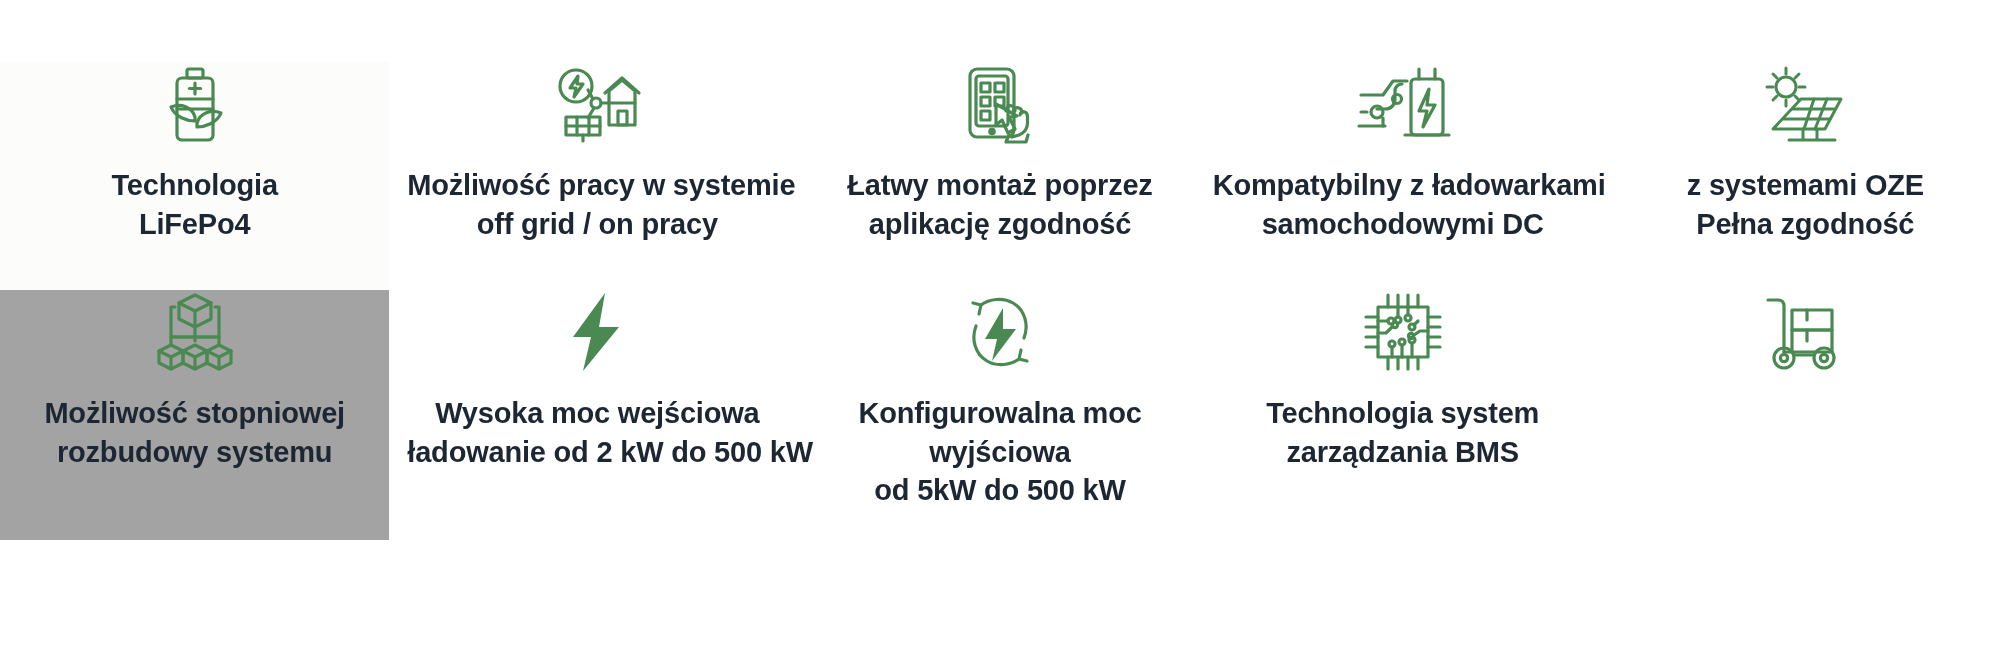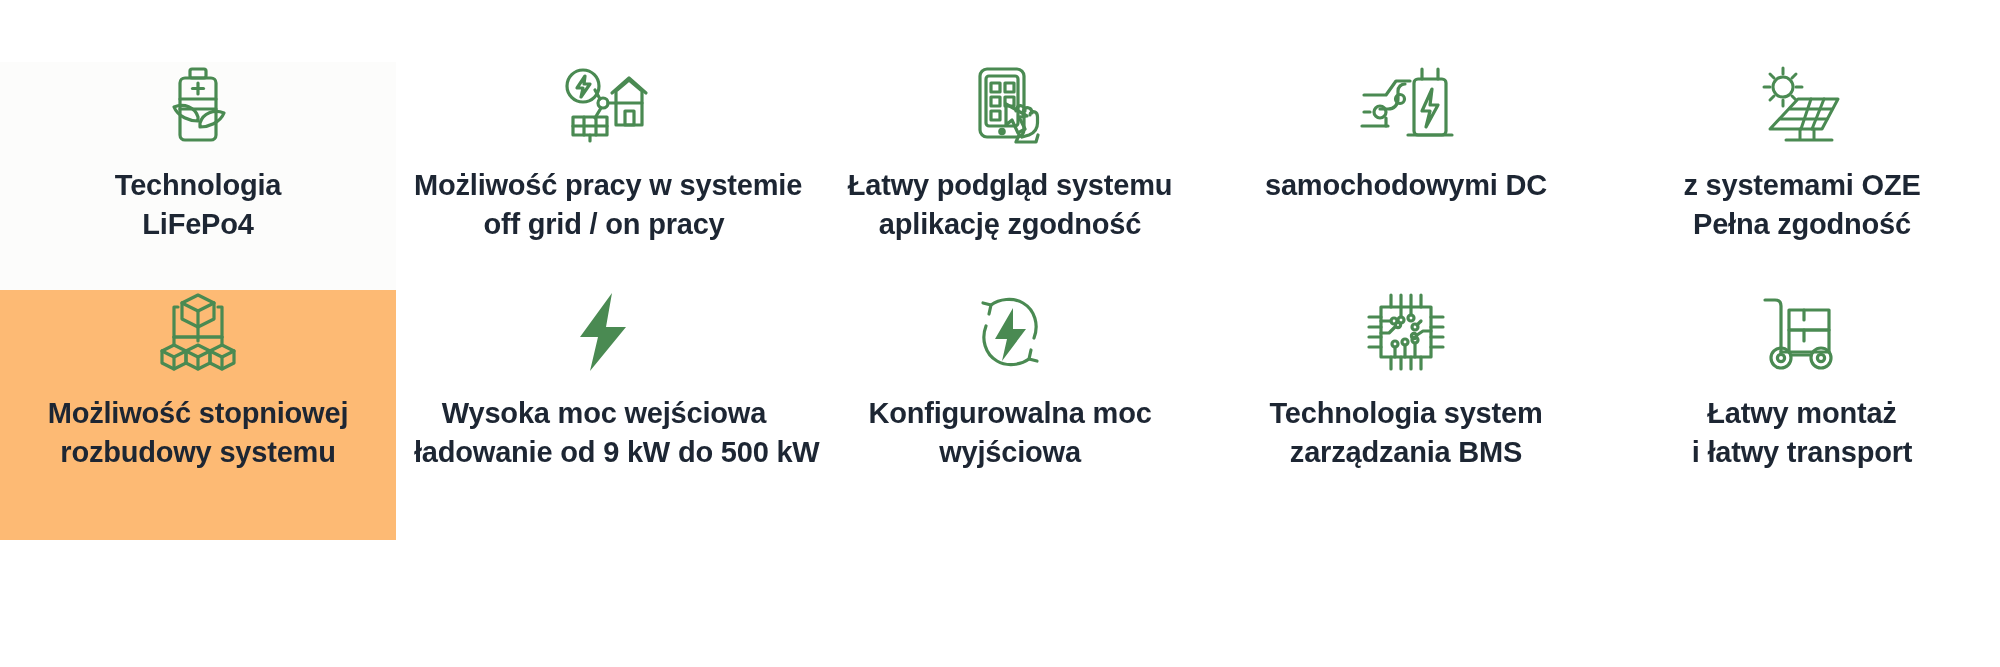--- a/index.html
+++ b/index.html
@@ -39,21 +39,21 @@
     display: flex;
     flex-direction: column;
     align-items: center;
     justify-content: flex-start;
     padding: 0 18px;
     box-sizing: border-box;
     background: transparent;
   }
   
   .feature-cell.tint-a { background: #fcfcfb; }
-  .feature-cell.tint-b { background: #fdba74; }
+  .feature-cell.tint-b { background: #a3a3a3; }
 
   .feature-icon {
     height: 86px;
     display: flex;
     align-items: center;
     justify-content: center;
     margin-bottom: 18px;
   }
   .feature-icon svg {
     display: block;
@@ -140,21 +140,21 @@
           <rect x="19" y="46" width="9" height="9"></rect>
           <circle cx="30" cy="66.5" r="2.2" fill="#4a8a52"></circle>
           <path d="M34 39 L34 60 L40 55 L46 68 L53 64 L47 52 L55 51 Z"></path>
           <path d="M44 46 C44 42 47 40 50 41 C52 41.6 53 43.5 53 46"></path>
           <path d="M51 47 C51 44 54 42 57 43 C59 43.6 60 45.5 60 48"></path>
           <path d="M58 50 C58 47.5 60.5 46 63 47 C65 47.8 65.5 49.5 65.5 52 L65.5 58 C65.5 64 62 68 57 70 L50 72"></path>
           <path d="M47 70 L44 77 L64 77 L66 70"></path>
         </svg>
       </div>
       <div class="feature-label">
-        <span class="line">Łatwy podgląd systemu</span>
+        <span class="line">Łatwy montaż poprzez</span>
         <span class="line">aplikację zgodność</span>
       </div>
     </div>
 
     <div class="feature-cell row-1">
       <div class="feature-icon">
         <svg width="96" height="80" viewBox="0 0 96 80" fill="none" stroke="#4a8a52" stroke-width="3.2" stroke-linecap="round" stroke-linejoin="round">
           <path d="M6 30 L28 30 L38 16 L52 16"></path>
           <path d="M22 44 L30 44 C36 44 40 40 40 34 L40 26 C40 22 43 19 47 19"></path>
           <circle cx="22" cy="47" r="6"></circle>
@@ -163,20 +163,21 @@
           <path d="M28 53 L28 61"></path>
           <circle cx="42" cy="34" r="4.5"></circle>
           <rect x="56" y="14" width="32" height="56" rx="4"></rect>
           <line x1="64" y1="4" x2="64" y2="14"></line>
           <line x1="80" y1="4" x2="80" y2="14"></line>
           <line x1="50" y1="70" x2="94" y2="70"></line>
           <path d="M74 24 L64 46 L72 46 L68 62 L80 40 L72 40 Z"></path>
         </svg>
       </div>
       <div class="feature-label">
+        <span class="line">Kompatybilny z ładowarkami</span>
         <span class="line">samochodowymi DC</span>
       </div>
     </div>
 
     <div class="feature-cell row-1">
       <div class="feature-icon">
         <svg width="92" height="80" viewBox="0 0 92 80" fill="none" stroke="#4a8a52" stroke-width="3" stroke-linecap="round" stroke-linejoin="round">
           <circle cx="27" cy="22" r="10"></circle>
           <line x1="27" y1="3" x2="27" y2="9"></line>
           <line x1="27" y1="35" x2="27" y2="41"></line>
@@ -231,37 +232,38 @@
     </div>
 
     <div class="feature-cell row-2">
       <div class="feature-icon">
         <svg width="60" height="82" viewBox="0 0 60 82" fill="#4a8a52" stroke="none">
           <path d="M38 2 L6 46 L24 46 L16 80 L52 36 L32 36 Z"></path>
         </svg>
       </div>
       <div class="feature-label">
         <span class="line">Wysoka moc wejściowa</span>
-        <span class="line">ładowanie od 9 kW do 500 kW</span>
+        <span class="line">ładowanie od 2 kW do 500 kW</span>
       </div>
     </div>
 
     <div class="feature-cell row-2">
       <div class="feature-icon">
         <svg width="82" height="82" viewBox="0 0 82 82" fill="none" stroke="#4a8a52" stroke-width="3.2" stroke-linecap="round" stroke-linejoin="round">
           <path d="M22 14 C30 8 44 6 54 12 C66 19 70 34 65 47"></path>
           <path d="M60 68 C52 74 38 76 28 70 C16 63 12 48 17 35"></path>
           <path d="M14 12 L22 14 L20 23"></path>
           <path d="M68 70 L60 68 L62 59"></path>
           <path d="M44 17 L26 48 L38 48 L33 70 L57 38 L44 38 Z" fill="#4a8a52" stroke="none"></path>
         </svg>
       </div>
       <div class="feature-label">
         <span class="line">Konfigurowalna moc</span>
         <span class="line">wyjściowa</span>
+        <span class="line">od 5kW do 500 kW</span>
       </div>
     </div>
 
     <div class="feature-cell row-2">
       <div class="feature-icon">
         <svg width="82" height="82" viewBox="0 0 82 82" fill="none" stroke="#4a8a52" stroke-width="3.2" stroke-linecap="round" stroke-linejoin="round">
           <rect x="16" y="16" width="50" height="50"></rect>
           <line x1="26" y1="4" x2="26" y2="16"></line>
           <line x1="36" y1="4" x2="36" y2="16"></line>
           <line x1="46" y1="4" x2="46" y2="16"></line>
@@ -313,20 +315,16 @@
           <line x1="45" y1="18" x2="45" y2="28"></line>
           <line x1="45" y1="38" x2="45" y2="49"></line>
           <circle cx="22" cy="66" r="10"></circle>
           <circle cx="22" cy="66" r="3.6"></circle>
           <circle cx="62" cy="66" r="10"></circle>
           <circle cx="62" cy="66" r="3.6"></circle>
           <line x1="32" y1="63" x2="52" y2="63"></line>
           <path d="M22 60 L30 60"></path>
         </svg>
       </div>
-      <div class="feature-label">
-        <span class="line">Łatwy montaż</span>
-        <span class="line">i łatwy transport</span>
-      </div>
     </div>
 
   </div>
 </div>
 
 </body></html>

